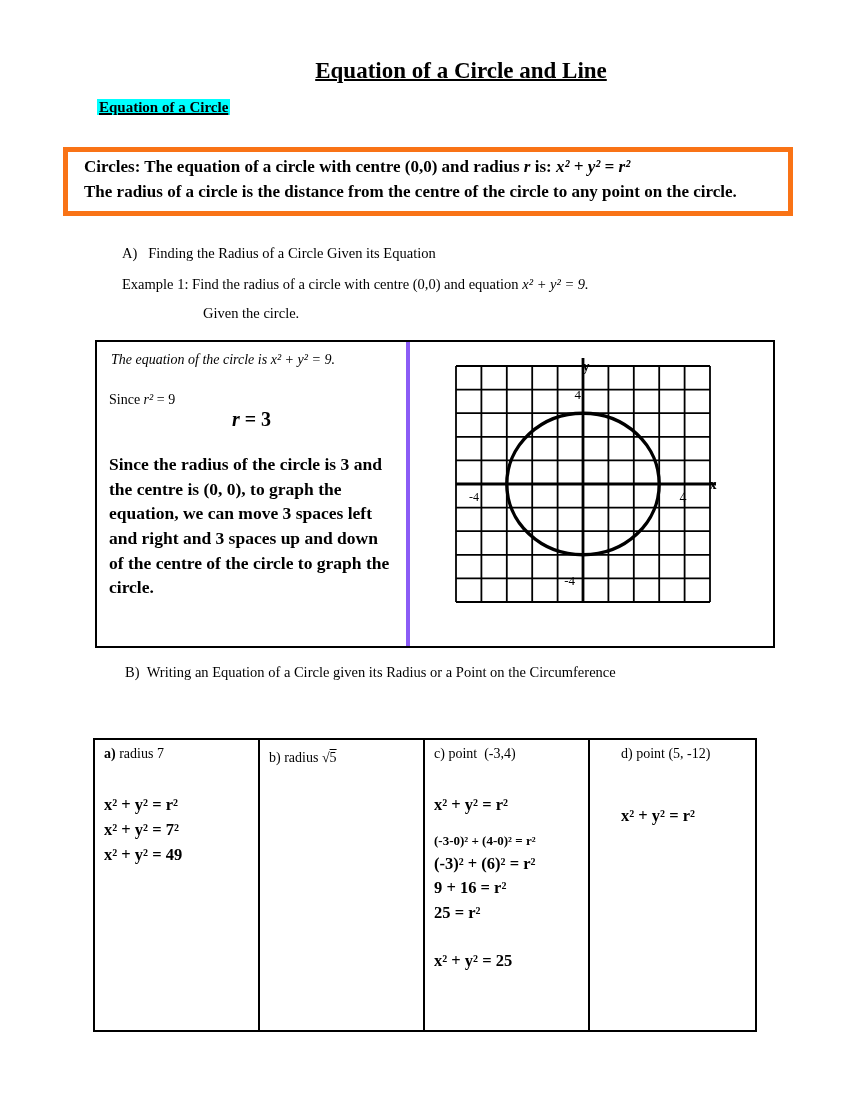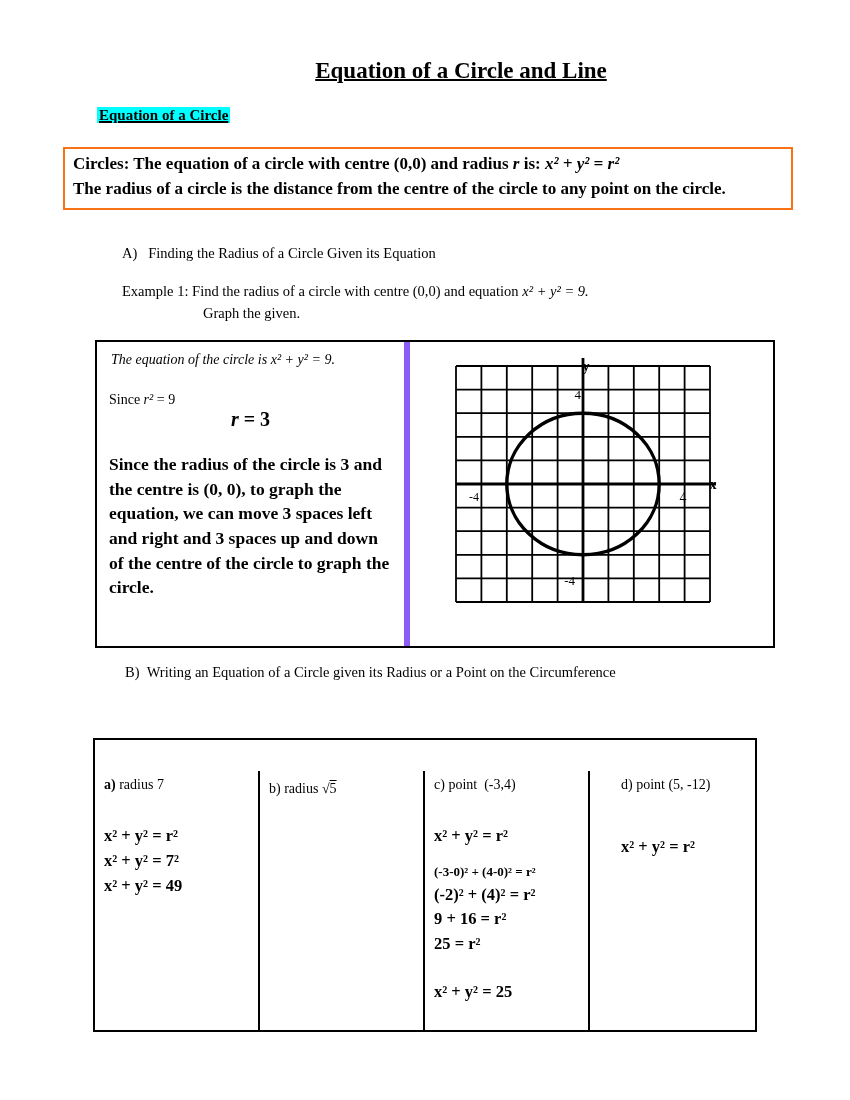--- a/index.html
+++ b/index.html
@@ -3,52 +3,52 @@
 <meta charset="utf-8">
 <style>
   html,body { margin:0; padding:0; background:#fff; }
   .page { position:relative; width:850px; height:1100px; background:#ffffff;
           font-family:"Liberation Serif", serif; color:#000; overflow:hidden; }
 
   .title { position:absolute; top:58px; left:0; width:100%; text-align:center;
            font-size:23px; font-weight:bold;padding-left:36px; }
   .title span { text-decoration:underline; text-decoration-thickness:2px; }
 
-  .sec-heading { position:absolute; left:97px; top:107px; font-size:15px; font-weight:bold; }
+  .sec-heading { position:absolute; left:97px; top:99px; font-size:15px; font-weight:bold; }
   .sec-heading span { background:#00ffff; text-decoration:underline;
                       text-decoration-thickness:1.5px; padding:0 2px; }
 
   .def-box { position:absolute; left:63px; top:147px; width:730px; box-sizing:border-box;
-             border:2px solid #f97316; padding:3px 8px 6px; font-size:17px; font-weight:bold;
+             border:5px solid #f97316; padding:3px 16px 6px; font-size:17px; font-weight:bold;
              line-height:1.47; }
   .math-i { font-style:italic; }
 
   .pa-heading { position:absolute; left:122px; top:245px; font-size:14.5px; }
-  .ex1-l1 { position:absolute; left:122px; top:283px; font-size:14.5px; }
+  .ex1-l1 { position:absolute; left:122px; top:276px; font-size:14.5px; }
   .ex1-l2 { position:absolute; left:203px; top:305px; font-size:14.5px; }
 
   .work { position:absolute; left:95px; top:340px; width:680px; height:308px;
           box-sizing:border-box; border:2px solid #000; display:flex; }
-  .work-left { width:313px; box-sizing:border-box; border-right:6px solid #8b5cf6;
+  .work-left { width:313px; box-sizing:border-box; border-right:4px solid #8b5cf6;
                padding:8px 12px 0 12px; }
   .w-italic { font-style:italic; font-size:14px; margin:2px 0 0 2px; }
   .w-since { text-align:left; font-size:14px; margin-top:24px; }
   .w-r { text-align:center; font-size:20px; font-weight:bold; }
   .w-explain { font-size:17.5px; font-weight:bold; line-height:1.41; margin-top:21px; }
   .work-right { flex:1; position:relative; }
   .graph-svg { position:absolute; left:44px; top:16px; }
   .graph-svg text { font-family:"Liberation Serif", serif; fill:#000; }
 
   .pb-heading { position:absolute; left:125px; top:664px; font-size:14.5px; }
   .ex2-line  { position:absolute; left:100px; top:702px; font-size:14.5px; }
 
   .ans { position:absolute; left:93px; top:738px; width:664px; height:294px;
          box-sizing:border-box; border:2px solid #000; display:grid;
          grid-template-columns:1fr 1fr 1fr 1fr; }
-  .ans-cell { border-right:2px solid #000; box-sizing:border-box; padding:6px 6px 6px 9px;margin-top:31px; }
+  .ans-cell { border-right:2px solid #000; box-sizing:border-box; padding:6px 6px 6px 9px; }
   .ans-cell:last-child { border-right:none;padding-left:31px; }
   .cell-label { font-size:14px; }
   .lbl-bold { font-weight:bold; }
   .eq { font-weight:bold; font-size:16.5px; line-height:1.5; }
   .eq-small { font-weight:bold; font-size:13px; line-height:1.6; }
   .ans-a .eq-group { margin-top:31px; }
   .ans-b .cell-label { margin-top:4px; }
   .ans-b .eq-group { margin-top:23px; }
   .ans-c .c-eq1 { margin-top:31px; }
   .ans-c .c-eq2 { margin-top:13px; }
@@ -72,21 +72,21 @@
   <div class="def-box">
     <span>Circles: The equation of a circle with centre (0,0) and radius </span><span class="math-i">r</span><span> is: </span><span class="math-i">x² + y² = r²</span><br>
     <span>The radius of a circle is the distance from the centre of the circle to any point on the circle.</span>
   </div>
 
   <div class="pa-heading">A)&nbsp;&nbsp;&nbsp;Finding the Radius of a Circle Given its Equation</div>
 
   <div class="ex1-l1">
     <span>Example 1: Find the radius of a circle with centre (0,0) and equation </span><span class="math-i">x² + y² = 9.</span>
   </div>
-  <div class="ex1-l2">Graph the given.</div>
+  <div class="ex1-l2">Given the circle.</div>
 
   <div class="work">
     <div class="work-left">
       <div class="w-italic">The equation of the circle is x² + y² = 9.</div>
       <div class="w-since">
         <span>Since </span><span class="math-i">r²</span><span> = 9</span>
       </div>
       <div class="w-r">
         <span class="math-i">r</span><span> = 3</span>
       </div>
@@ -149,21 +149,21 @@
     <div class="ans-cell ans-b">
       <div class="cell-label">
         <span>b) radius </span><span>√</span><span class="radicand">5</span>
       </div>
     </div>
 
     <div class="ans-cell ans-c">
       <div class="cell-label">c) point&nbsp; (-3,4)</div>
       <div class="eq c-eq1">x² + y² = r²</div>
       <div class="eq-small c-eq2">(-3-0)² + (4-0)² = r²</div>
-      <div class="eq">(-2)² + (4)² = r²</div>
+      <div class="eq">(-3)² + (6)² = r²</div>
       <div class="eq">9 + 16 = r²</div>
       <div class="eq">25 = r²</div>
       <div class="eq c-eq6">x² + y² = 25</div>
     </div>
 
     <div class="ans-cell ans-d">
       <div class="cell-label">d) point (5, -12)</div>
       <div class="eq-group">
         <div class="eq">x² + y² = r²</div>
       </div>

